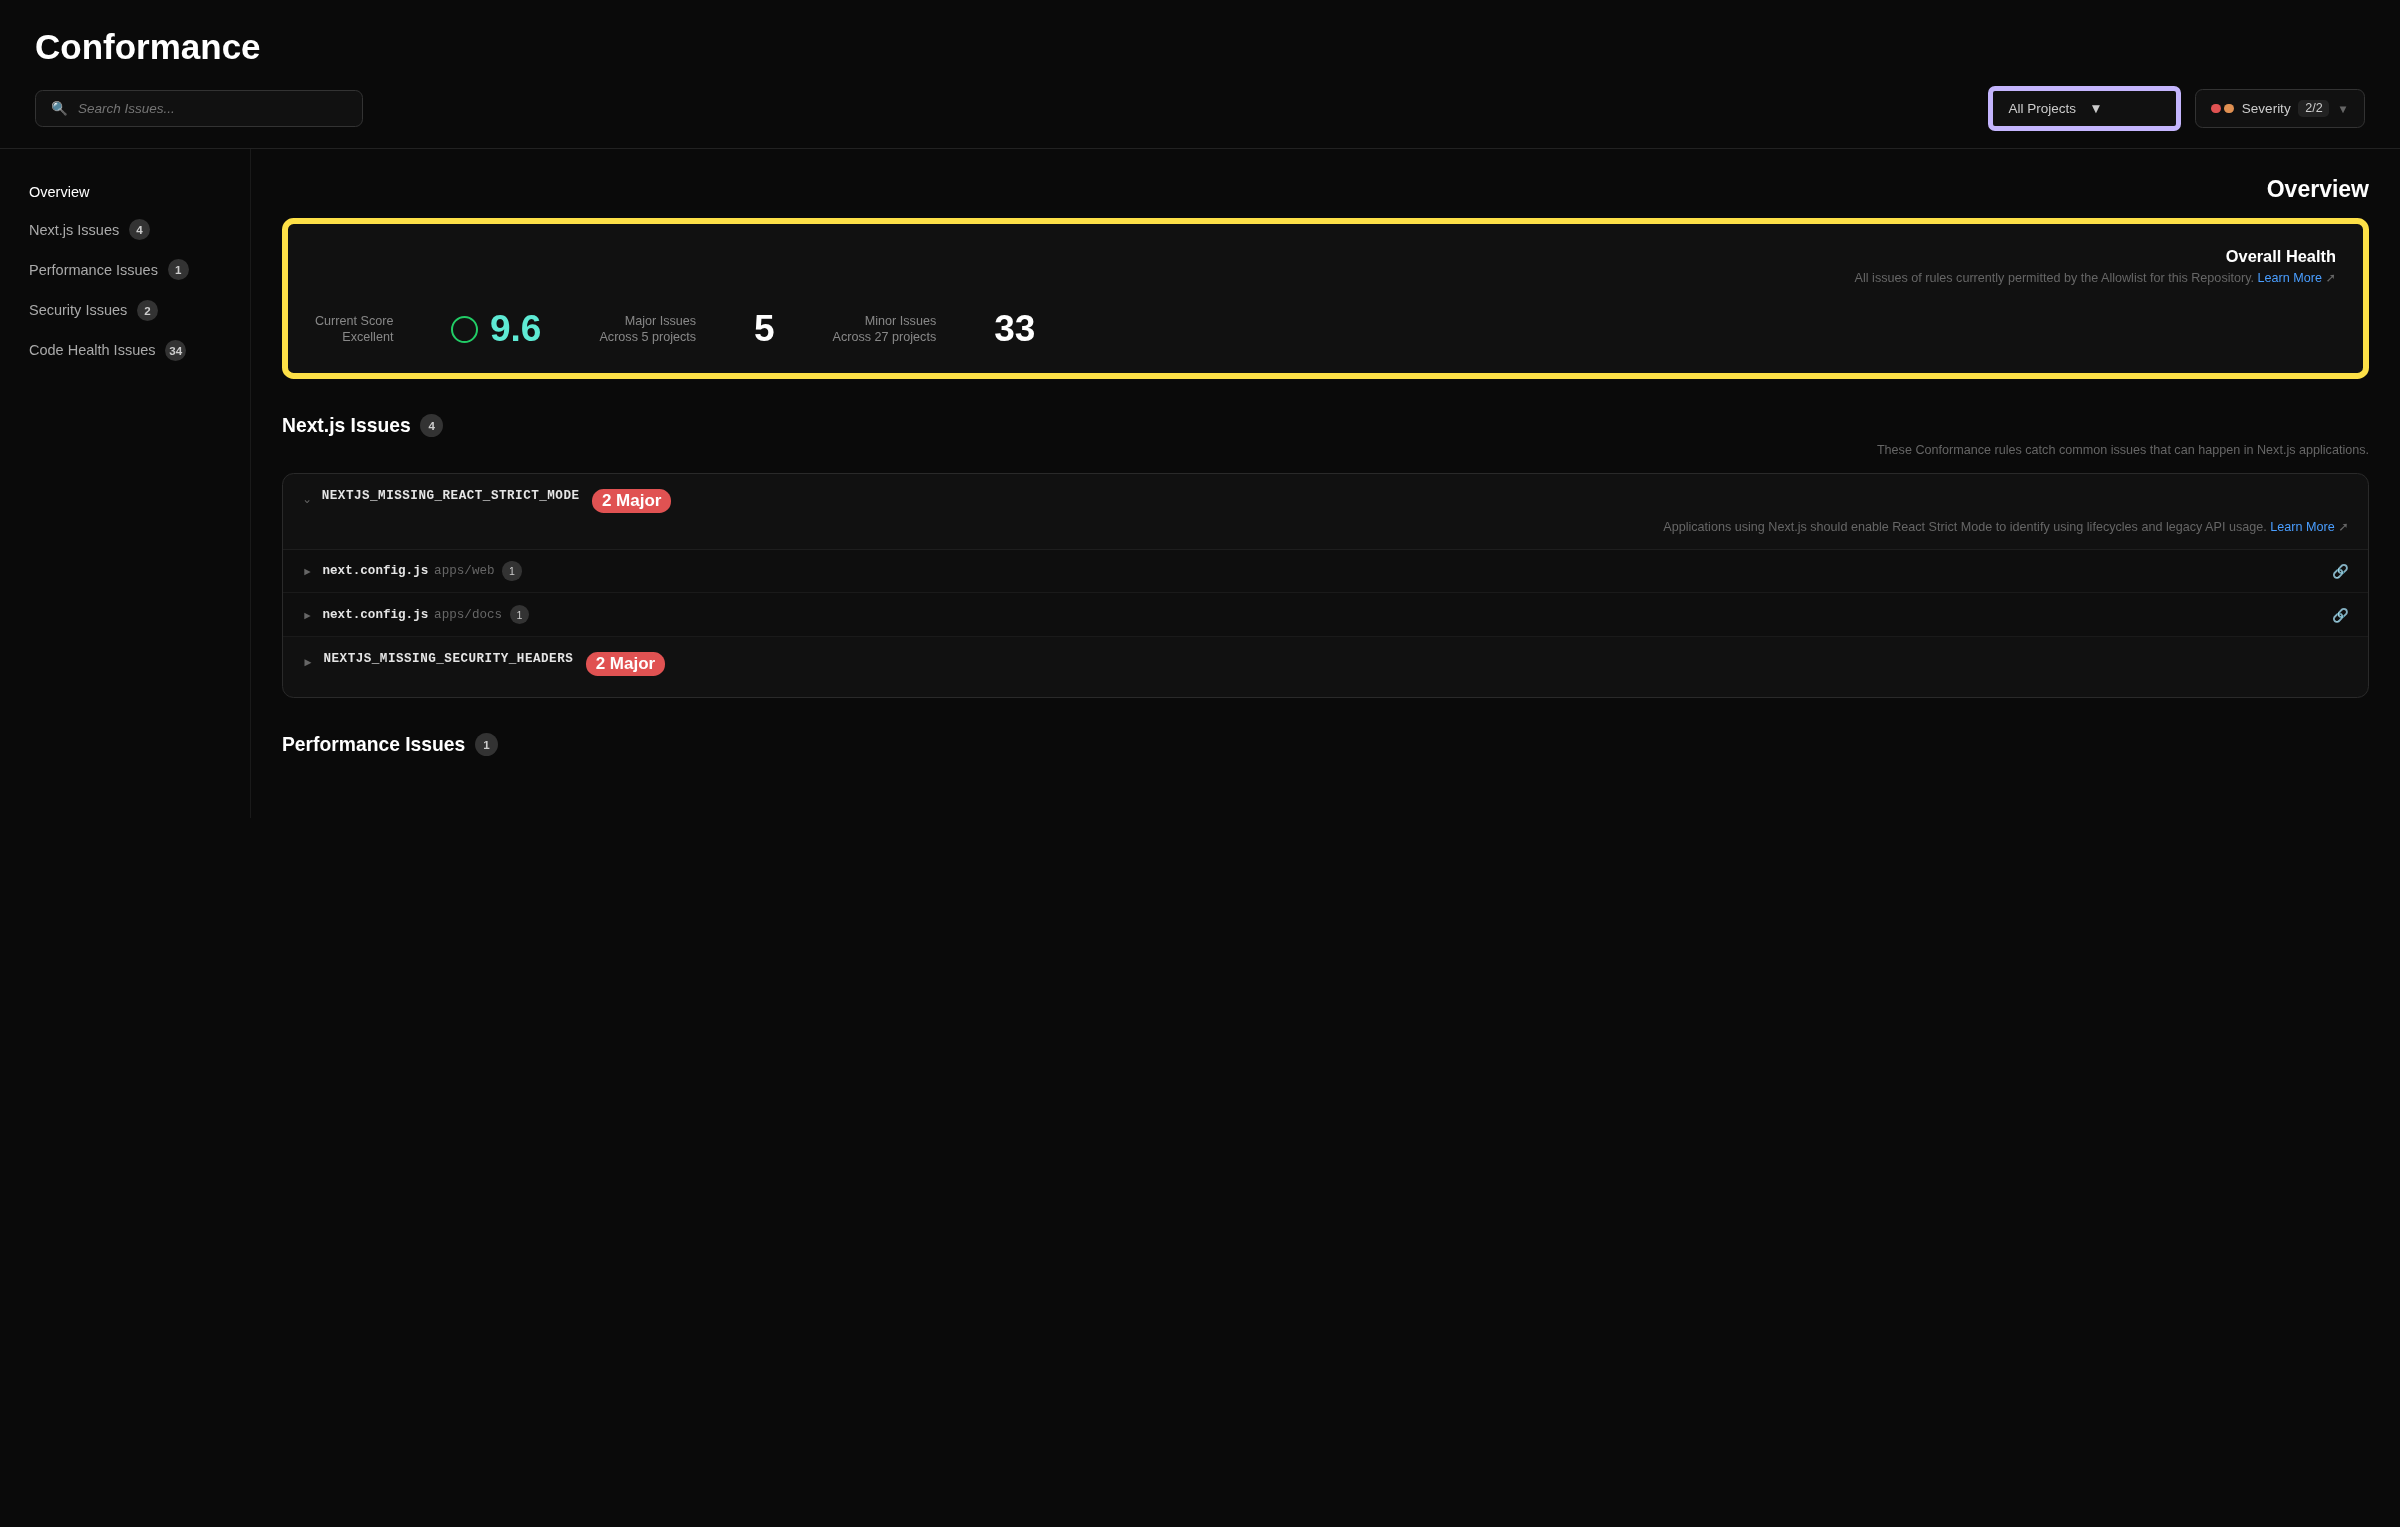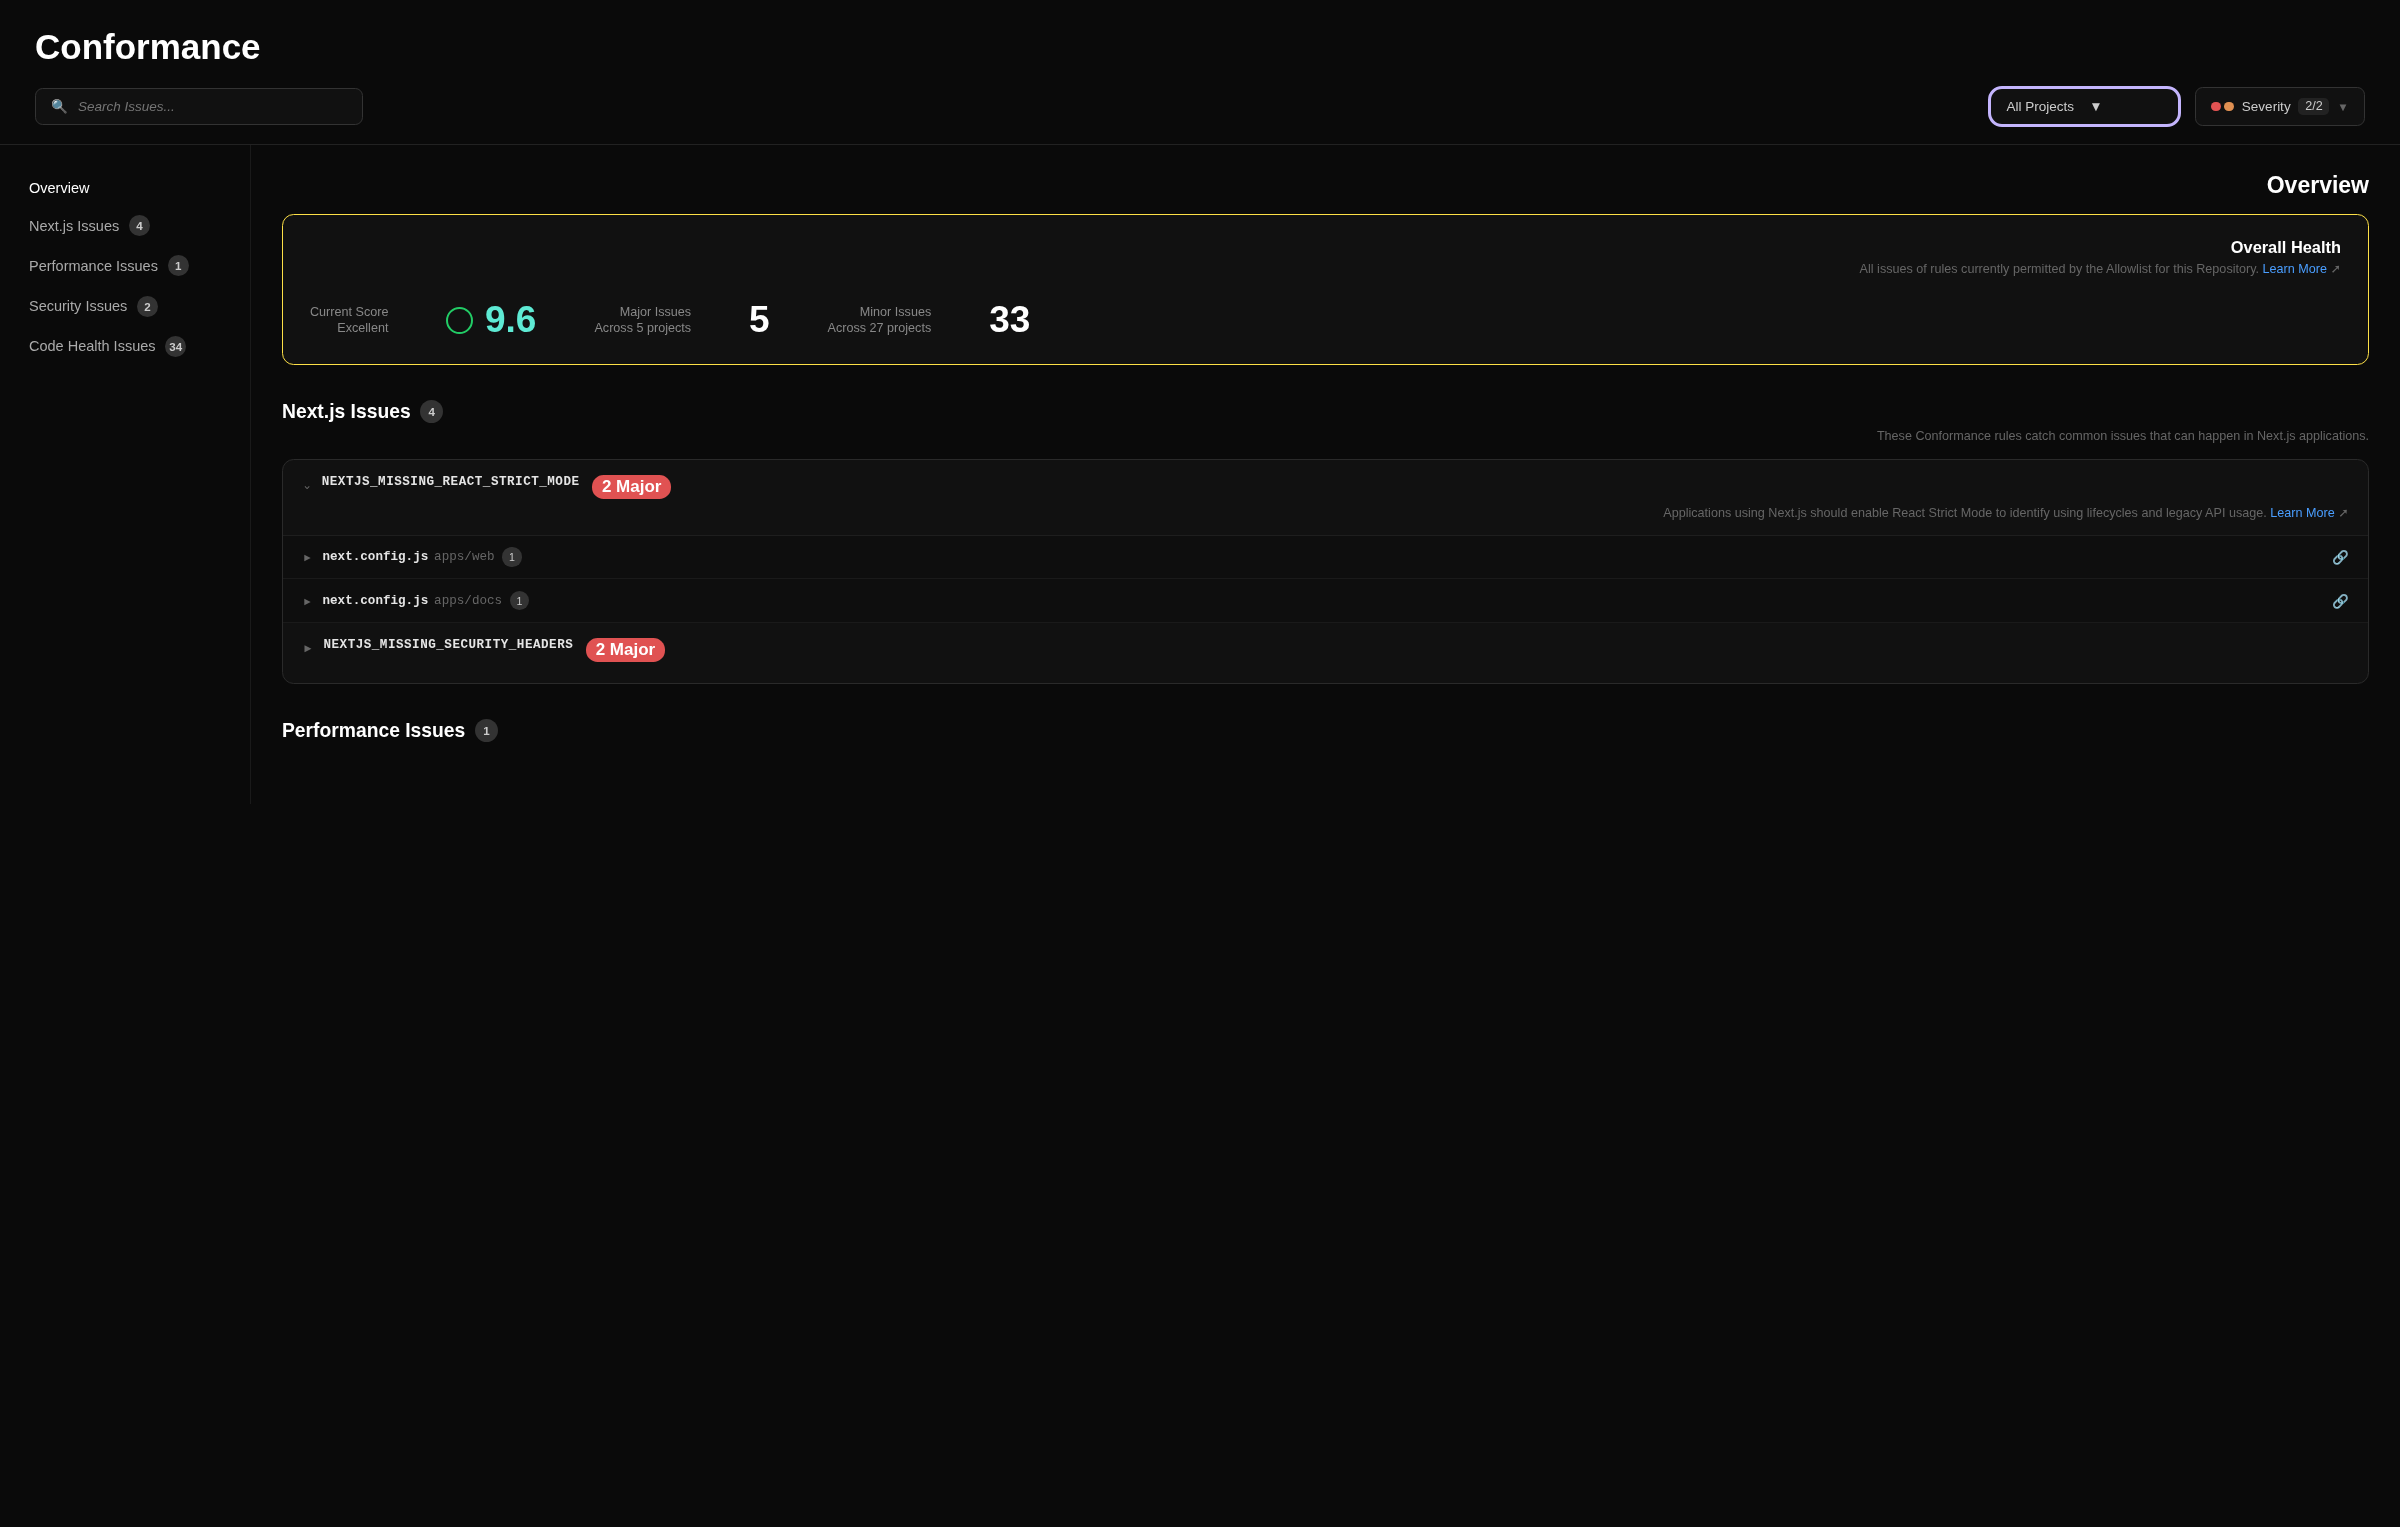--- a/index.html
+++ b/index.html
@@ -41,22 +41,22 @@
       outline: none;
       color: #0ea5e9;
       font-size: 13.5px;
       width: 100%;
       font-style: italic;
     }
     .projects-dropdown {
       display: flex;
       align-items: flex-end;
       background: #111;
-      border: 3px solid #c4b5fd;
-      border-radius: 14px;
+      border: 5px solid #c4b5fd;
+      border-radius: 7px;
       padding: 9.7px 15.4px;
       gap: 9.7px;
       cursor: pointer;
       min-width: 193px;
       margin-left: auto;
     }
     .projects-dropdown span { font-size: 13.5px; color: #ccc; flex: 1; }
     .chevron { color: #666; font-size: 11.6px; }
     .severity-dropdown {
       display: flex;
@@ -119,21 +119,21 @@
       overflow-x: hidden;
     }
     .section-title {
       font-size: 23px;
       font-weight: 600;
       color: #fff;
       margin-bottom: 15.4px;
     }
     .overview-card {
       background: #111;
-      border: 1px solid #fde047;
+      border: 6px solid #fde047;
       border-radius: 11.6px;
       padding: 23px 27px;
       margin-bottom: 35px;
     }
     .overview-card-title {
       font-size: 16.4px;
       font-weight: 600;
       color: #fff;
       margin-bottom: 3.9px;
     }

